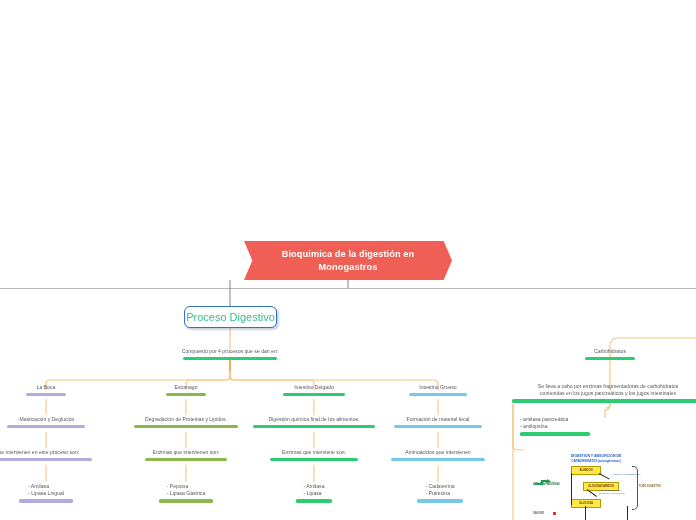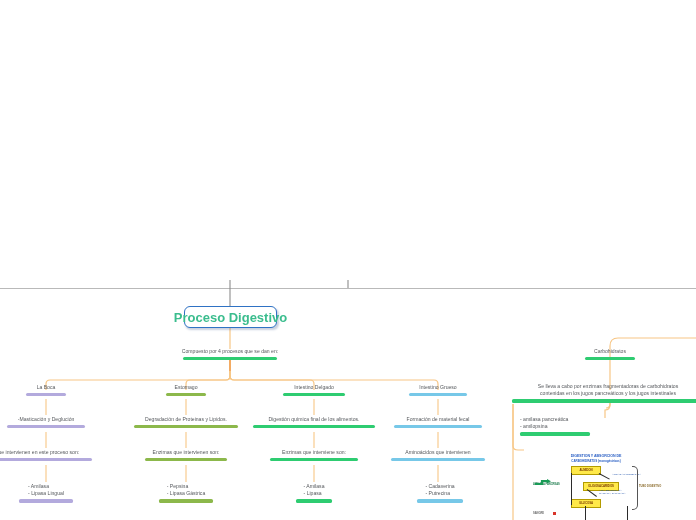--- a/index.html
+++ b/index.html
@@ -42,22 +42,22 @@
     left:184px;top:306px;
     width:91px;height:20px;
     border:1.6px solid #2f72c4;
     border-radius:6px;
     background:#ffffff;
     box-shadow:1.5px 2px 2px rgba(60,90,140,.28);
     display:flex;align-items:center;justify-content:center;
   }
   .box-node span{
     color:#3bbd8e;
-    font-size:13px;
-    font-weight:bold;
+    font-size:11px;
+    font-weight:normal;
     white-space:nowrap;
   }
 
   
   .u-node{
     position:absolute;
     display:flex;
     flex-direction:column;
     align-items:center;
   }
@@ -157,20 +157,24 @@
     <line x1="438" y1="465" x2="438" y2="482" stroke="#f7c685" stroke-width="1.1"></line>
 
     <path d="M696 338 L618 338 Q610 338 610 346 L610 390" stroke="#f7c685" stroke-width="1.2" fill="none"></path>
     <path d="M610 399 L610 404 Q610 408 606 408 L606 408" stroke="#f7c685" stroke-width="1.2" fill="none"></path>
     <path d="M610 399 L610 405 Q610 410 605 410 L605 418" stroke="#f7c685" stroke-width="1.2" fill="none"></path>
 
     <path d="M513 404 L513 446 Q513 450 518 450 L524 450" stroke="#f7c685" stroke-width="1.2" fill="none"></path>
     <path d="M513 404 L513 520" stroke="#f7c685" stroke-width="1.2" fill="none"></path>
   </svg>
 
+  <div class="root-banner">
+    <span>Bioquimica de la digestión en
+Monogastros</span>
+  </div>
 
   <div class="box-node">
     <span>Proceso Digestivo</span>
   </div>
 
   <div class="u-node" style="left:150px;top:348px;width:160px;">
     <div class="txt">Compuesto por 4 procesos que se dan en:</div>
     <div class="bar" style="width:94px;background:#2ecc71;"></div>
   </div>
 

